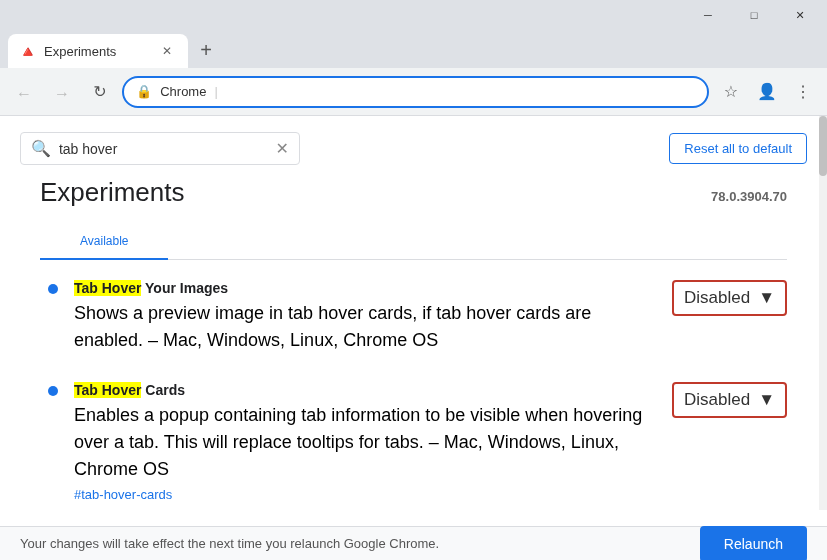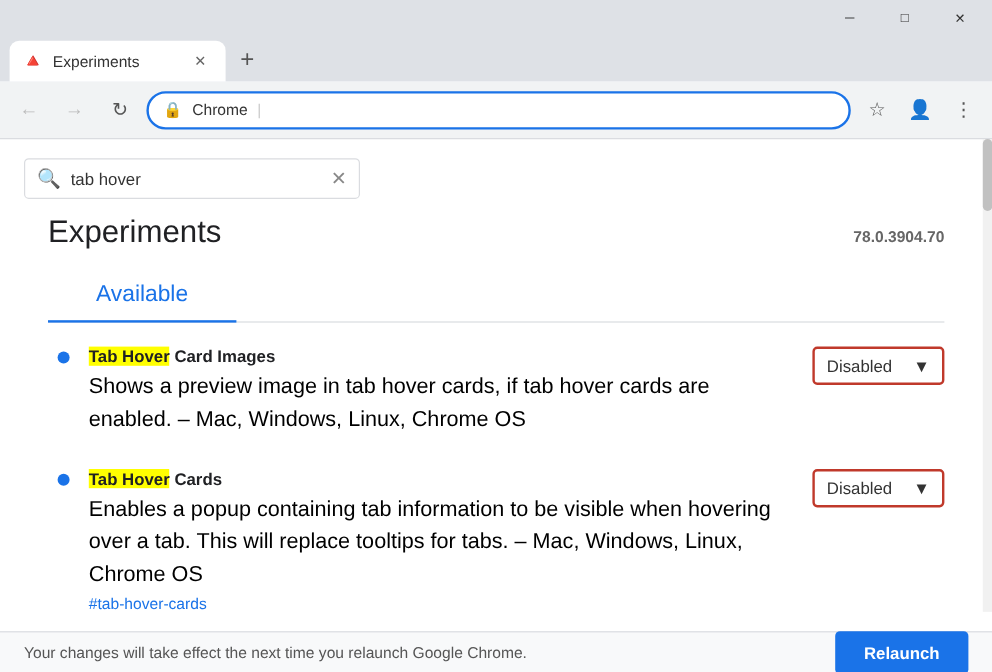--- a/index.html
+++ b/index.html
@@ -201,21 +201,21 @@
     }
 
     
     .tabs {
       display: flex;
       border-bottom: 1px solid #dadce0;
       margin-bottom: 20px;
     }
     .tab-item {
       padding: 10px 40px;
-      font-size: 19px;
+      font-size: 12px;
       color: #5f6368;
       cursor: pointer;
       border-bottom: 2px solid transparent;
       margin-bottom: -1px;
     }
     .tab-item.active {
       color: #1a73e8;
       border-bottom: 2px solid #1a73e8;
     }
 
@@ -253,21 +253,21 @@
       color: #1a73e8;
       cursor: pointer;
     }
     .experiment-control {
       flex-shrink: 0;
     }
     .disabled-select {
       border: 2px solid #c0392b;
       border-radius: 4px;
       padding: 6px 10px;
-      font-size: 14px;
+      font-size: 17px;
       color: #333;
       background: #fff;
       display: flex;
       align-items: center;
       gap: 8px;
       cursor: pointer;
       min-width: 110px;
       justify-content: space-between;
     }
 
@@ -308,21 +308,21 @@
       color: #555;
     }
     .relaunch-btn {
       background: #1a73e8;
       color: #fff;
       border: none;
       padding: 10px 24px;
       border-radius: 4px;
       font-size: 14px;
       cursor: pointer;
-      font-weight: 700;
+      font-weight: 400;
     }
   </style>
 </head>
 <body>
 
 <div class="titlebar">
   <div class="titlebar-controls">
     <button class="titlebar-btn">─</button>
     <button class="titlebar-btn">□</button>
     <button class="titlebar-btn close">✕</button>
@@ -355,37 +355,38 @@
 </div>
 
 <div style="position:relative; height: calc(560px - 30px - 38px - 48px - 50px); overflow-y: auto;">
 
   <div class="search-area">
     <div class="search-box">
       <span style="color:#888;">🔍</span>
       <input type="text" value="tab hover" style="border: none; outline: none; font-size: 14px; color: rgb(51, 51, 51); flex: 1 1 0%;">
       <span class="search-clear">✕</span>
     </div>
+    <button class="reset-btn">Reset all to default</button>
   </div>
 
   <div class="experiments-content">
     <div class="experiments-header">
       <h1 class="experiments-title">Experiments</h1>
       <span class="version-text">78.0.3904.70</span>
     </div>
 
     <div class="tabs">
       <div class="tab-item active">Available</div>
     </div>
 
     <div class="experiment-item">
       <div class="experiment-dot"></div>
       <div class="experiment-info">
         <div class="experiment-name">
-          <span style="background:#ffff00; font-weight:700;">Tab Hover</span><span> Card Images</span>
+          <span style="background:#ffff00; font-weight:700;">Tab Hover</span><span> Your Images</span>
         </div>
         <div class="experiment-desc">Shows a preview image in tab hover cards, if tab hover cards are enabled. – Mac, Windows, Linux, Chrome OS</div>
       </div>
       <div class="experiment-control">
         <div class="disabled-select">
           <span>Disabled</span>
           <span>▼</span>
         </div>
       </div>
     </div>

